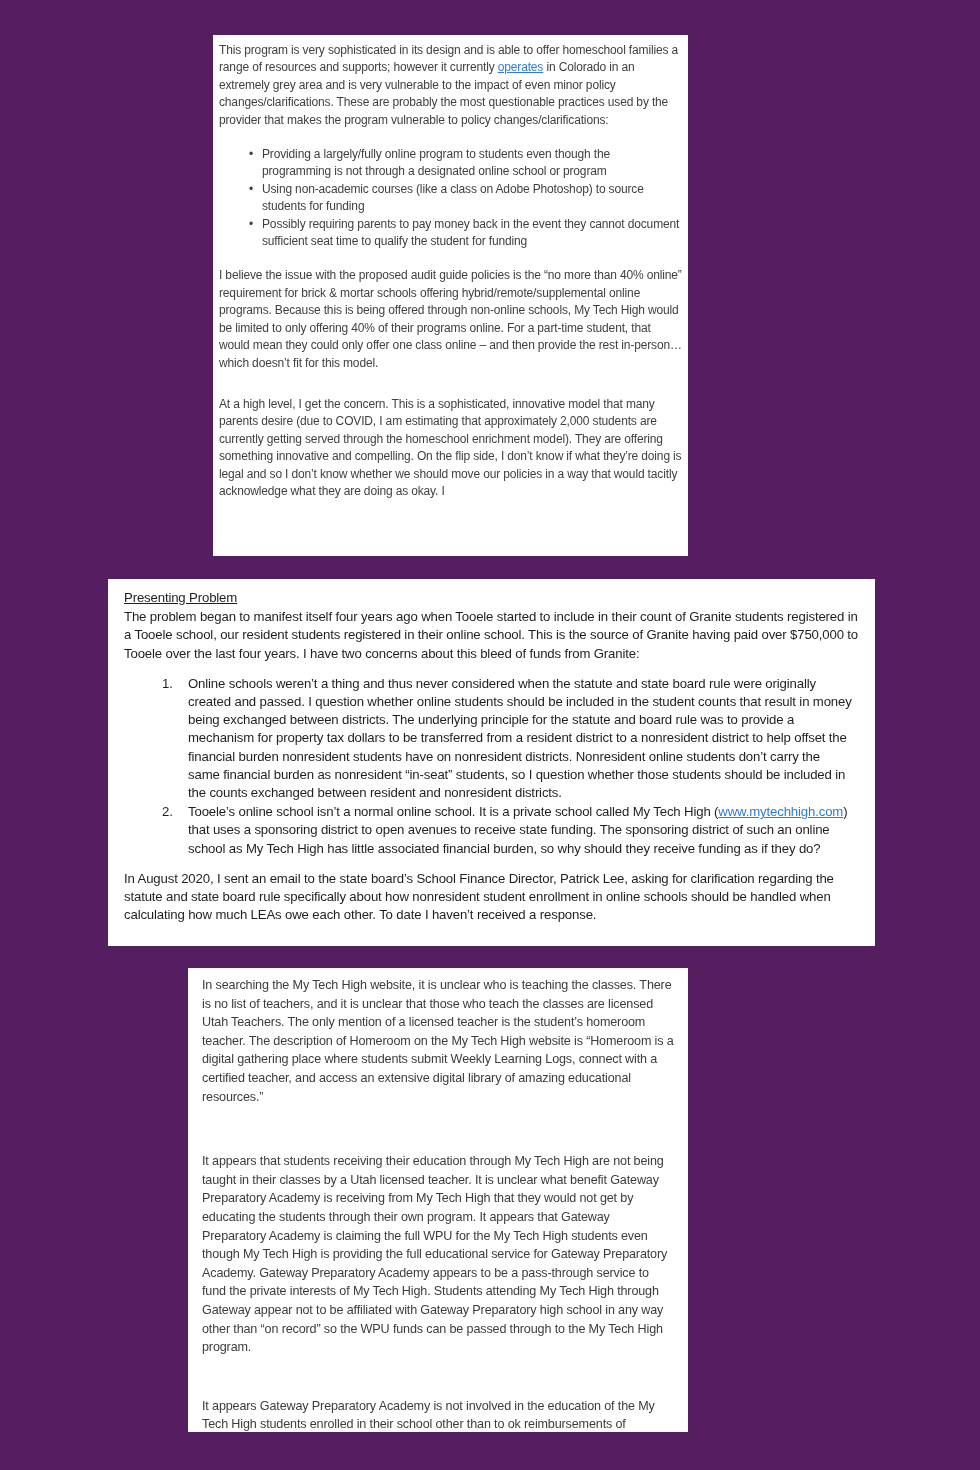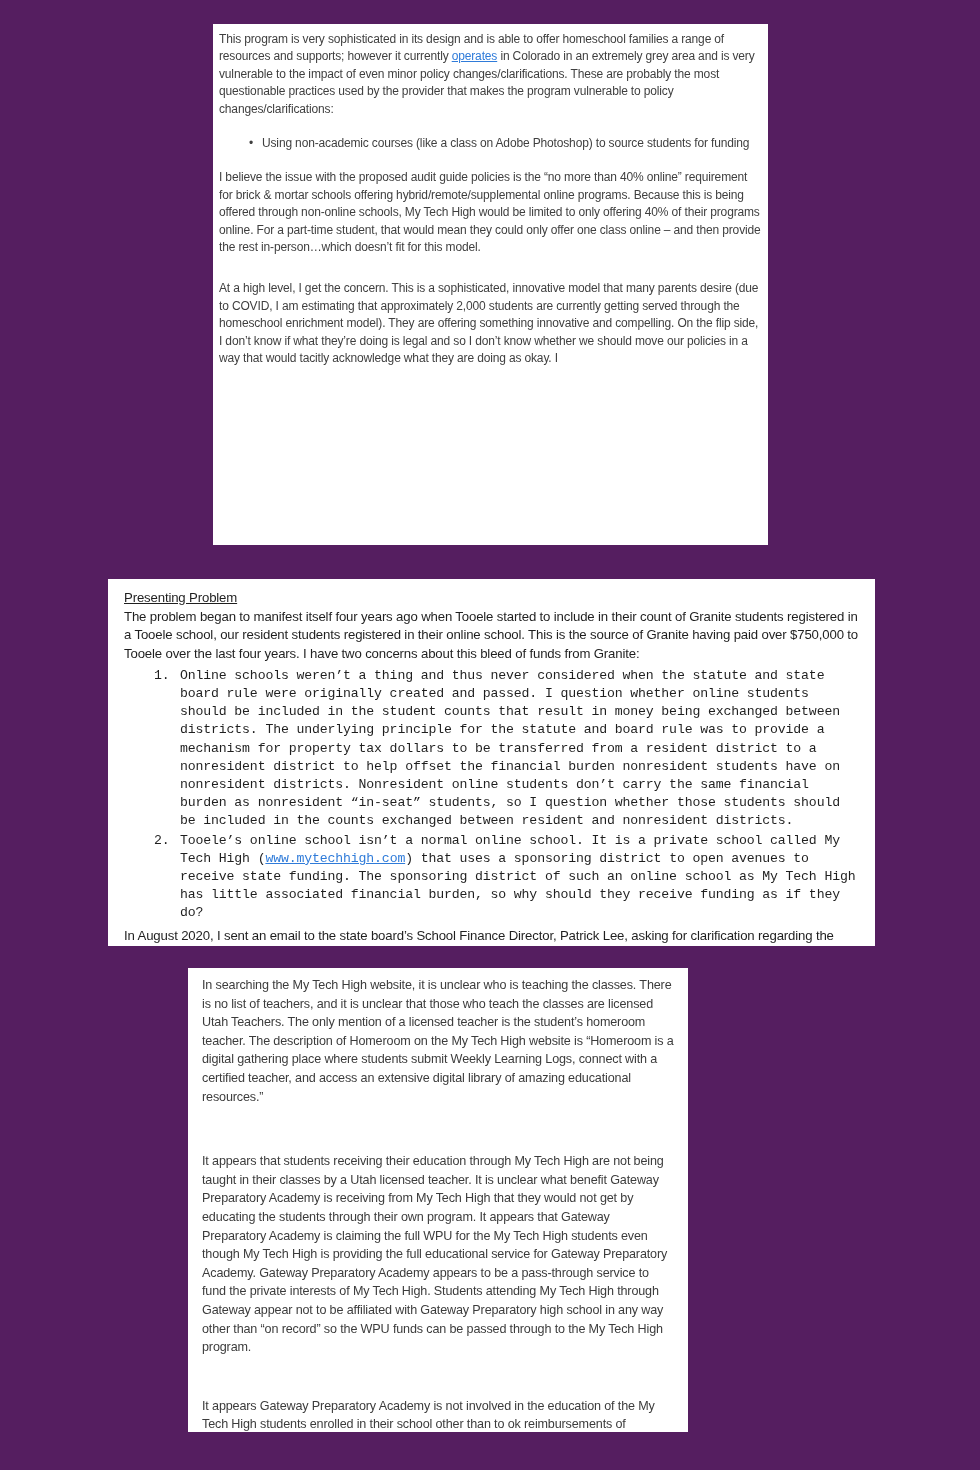--- a/index.html
+++ b/index.html
@@ -14,22 +14,22 @@
     font-family: "Liberation Sans", sans-serif;
     overflow: hidden;
   }
   .doc-block {
     position: absolute;
     background: #ffffff;
     overflow: hidden;
     box-sizing: border-box;
   }
   #block1 {
-    left: 213px; top: 24px;
-    width: 555px; height: 521px;
+    left: 213px; top: 35px;
+    width: 475px; height: 521px;
     padding: 7px 6px 7px 6px;
     font-size: 12px;
     line-height: 17.4px;
     color: #3f3f3f;
     letter-spacing: -0.15px;
   }
   #block2 {
     left: 108px; top: 579px;
     width: 767px; height: 367px;
     padding: 10px 10px 10px 16px;
@@ -62,25 +62,24 @@
     position: relative;
     padding-left: 13px;
   }
   ul.bullets li::before {
     content: "\2022";
     position: absolute;
     left: 0;
     top: 0;
   }
   ol.numbered {
-    margin: 4px;
+    margin: 12px;
     padding: 0 0 0 52px;
     list-style: none;
     counter-reset: num;
-    font-family: Liberation Mono, monospace;
   }
   ol.numbered li {
     position: relative;
     counter-increment: num;
     margin: 0 0 1px 0;
   }
   ol.numbered li::before {
     content: counter(num) ".";
     position: absolute;
     left: -26px;
@@ -102,21 +101,23 @@
     text-underline-offset: 2px;
   }
 </style>
 </head>
 <body>
 
 <div id="block1" class="doc-block">
   <p class="gap-1"><span>This program is very sophisticated in its design and is able to offer homeschool families a range of resources and supports; however it currently </span><a class="link">operates</a><span> in Colorado in an extremely grey area and is very vulnerable to the impact of even minor policy changes/clarifications. These are probably the most questionable practices used by the provider that makes the program vulnerable to policy changes/clarifications:</span></p>
 
   <ul class="bullets">
+    <li>Providing a largely/fully online program to students even though the programming is not through a designated online school or program</li>
     <li>Using non-academic courses (like a class on Adobe Photoshop) to source students for funding</li>
+    <li>Possibly requiring parents to pay money back in the event they cannot document sufficient seat time to qualify the student for funding</li>
   </ul>
 
   <p class="gap-2">I believe the issue with the proposed audit guide policies is the “no more than 40% online” requirement for brick &amp; mortar schools offering hybrid/remote/supplemental online programs. Because this is being offered through non-online schools, My Tech High would be limited to only offering 40% of their programs online. For a part-time student, that would mean they could only offer one class online – and then provide the rest in-person…which doesn’t fit for this model.</p>
   <p>At a high level, I get the concern. This is a sophisticated, innovative model that many parents desire (due to COVID, I am estimating that approximately 2,000 students are currently getting served through the homeschool enrichment model). They are offering something innovative and compelling. On the flip side, I don’t know if what they’re doing is legal and so I don’t know whether we should move our policies in a way that would tacitly acknowledge what they are doing as okay. I</p>
 </div>
 
 <div id="block2" class="doc-block">
   <p class="heading-underlined">Presenting Problem</p>
   <p>The problem began to manifest itself four years ago when Tooele started to include in their count of Granite students registered in a Tooele school, our resident students registered in their online school.  This is the source of Granite having paid over $750,000 to Tooele over the last four years.  I have two concerns about this bleed of funds from Granite:</p>
 

